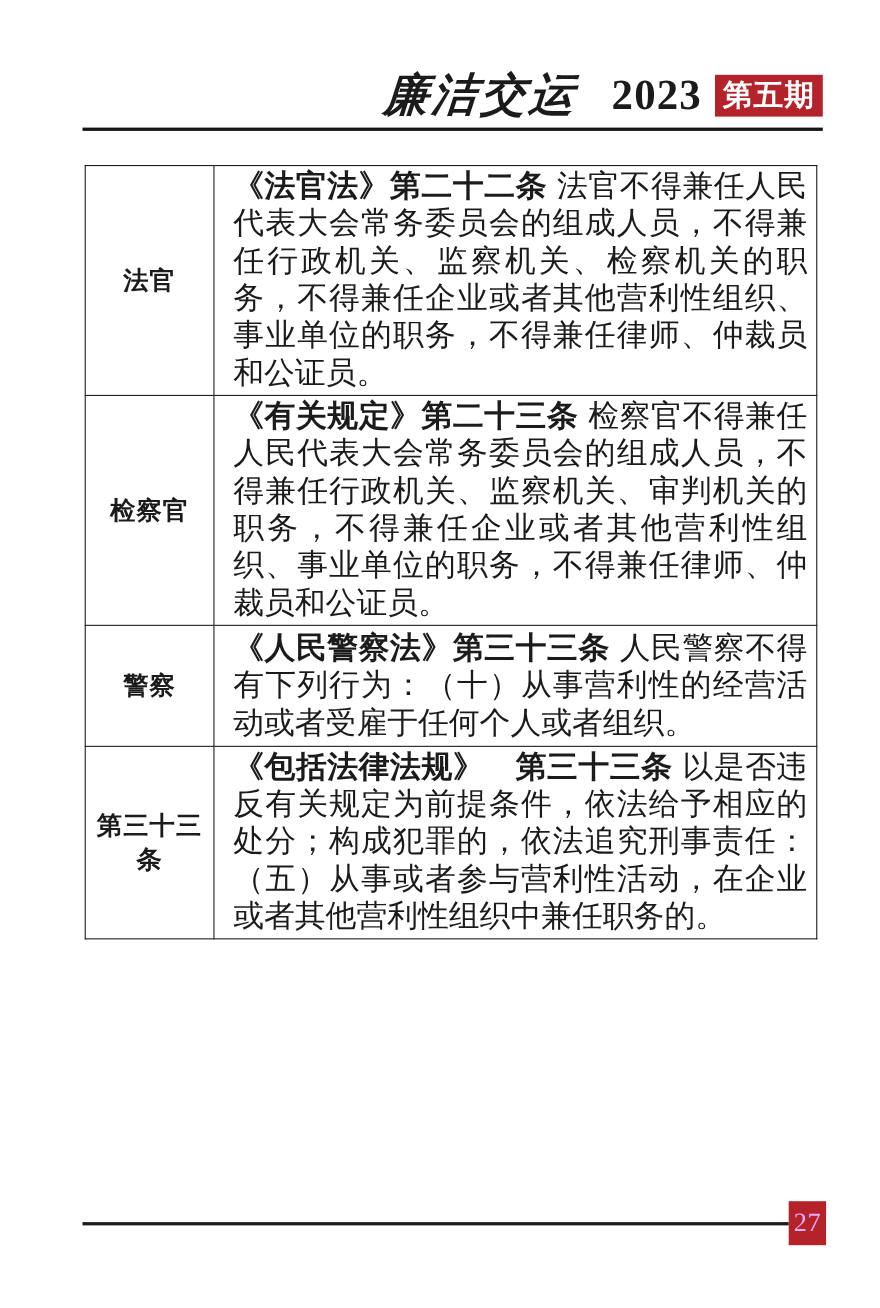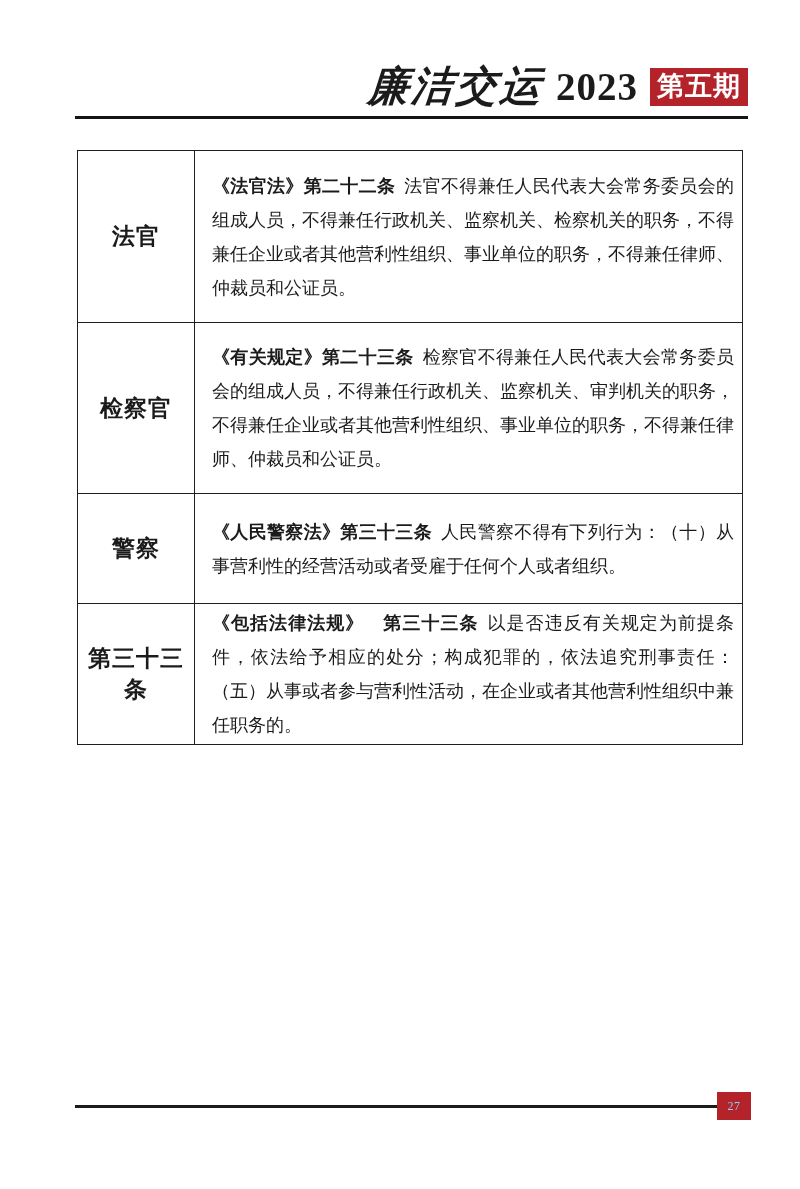--- a/index.html
+++ b/index.html
@@ -29,20 +29,21 @@
     font-style:italic;
     letter-spacing:3px;
     line-height:1;
     transform:skewX(-4deg);
   }
   .masthead-year {
     font-size:39px;
     font-weight:bold;
     line-height:1;
     letter-spacing:1px;
+    margin-left:19px;
   }
   .issue-badge {
     background:var(--accent,#b5232a);
     color:#fff;
     font-size:27px;
     font-weight:bold;
     line-height:1;
     padding:5px 7px 6px 7px;
     letter-spacing:1px;
   }
@@ -64,21 +65,21 @@
     vertical-align:middle;
   }
   td.cat-cell {
     width:117px;
     text-align:center;
     font-size:23px;
     font-weight:700;
     letter-spacing:1px;
   }
   td.text-cell {
-    font-size:18px;
+    font-size:28px;
     line-height:34px;
     padding:2px 8px 2px 17px;
     text-align:justify;
   }
   .law-name { font-weight:bold; margin-right:9px; }
   tr.row-1 { height:172px; }
   tr.row-2 { height:171px; }
   tr.row-3 { height:110px; }
   tr.row-4 { height:140px; }
 
@@ -101,24 +102,24 @@
     display:flex;
     align-items:center;
   }
   .footer-rule {
     flex:1;
     height:3px;
     background:#1c1c1c;
   }
   .page-num-box {
     width:34px;
-    height:28px;
+    height:40px;
     background:var(--accent,#b5232a);
-    color:#7dd3fc;
-    font-size:12px;
+    color:#f0abfc;
+    font-size:24px;
     display:flex;
     align-items:center;
     justify-content:center;
     letter-spacing:0.5px;
   }
 </style>
 </head>
 <body>
 
 <div class="page">

